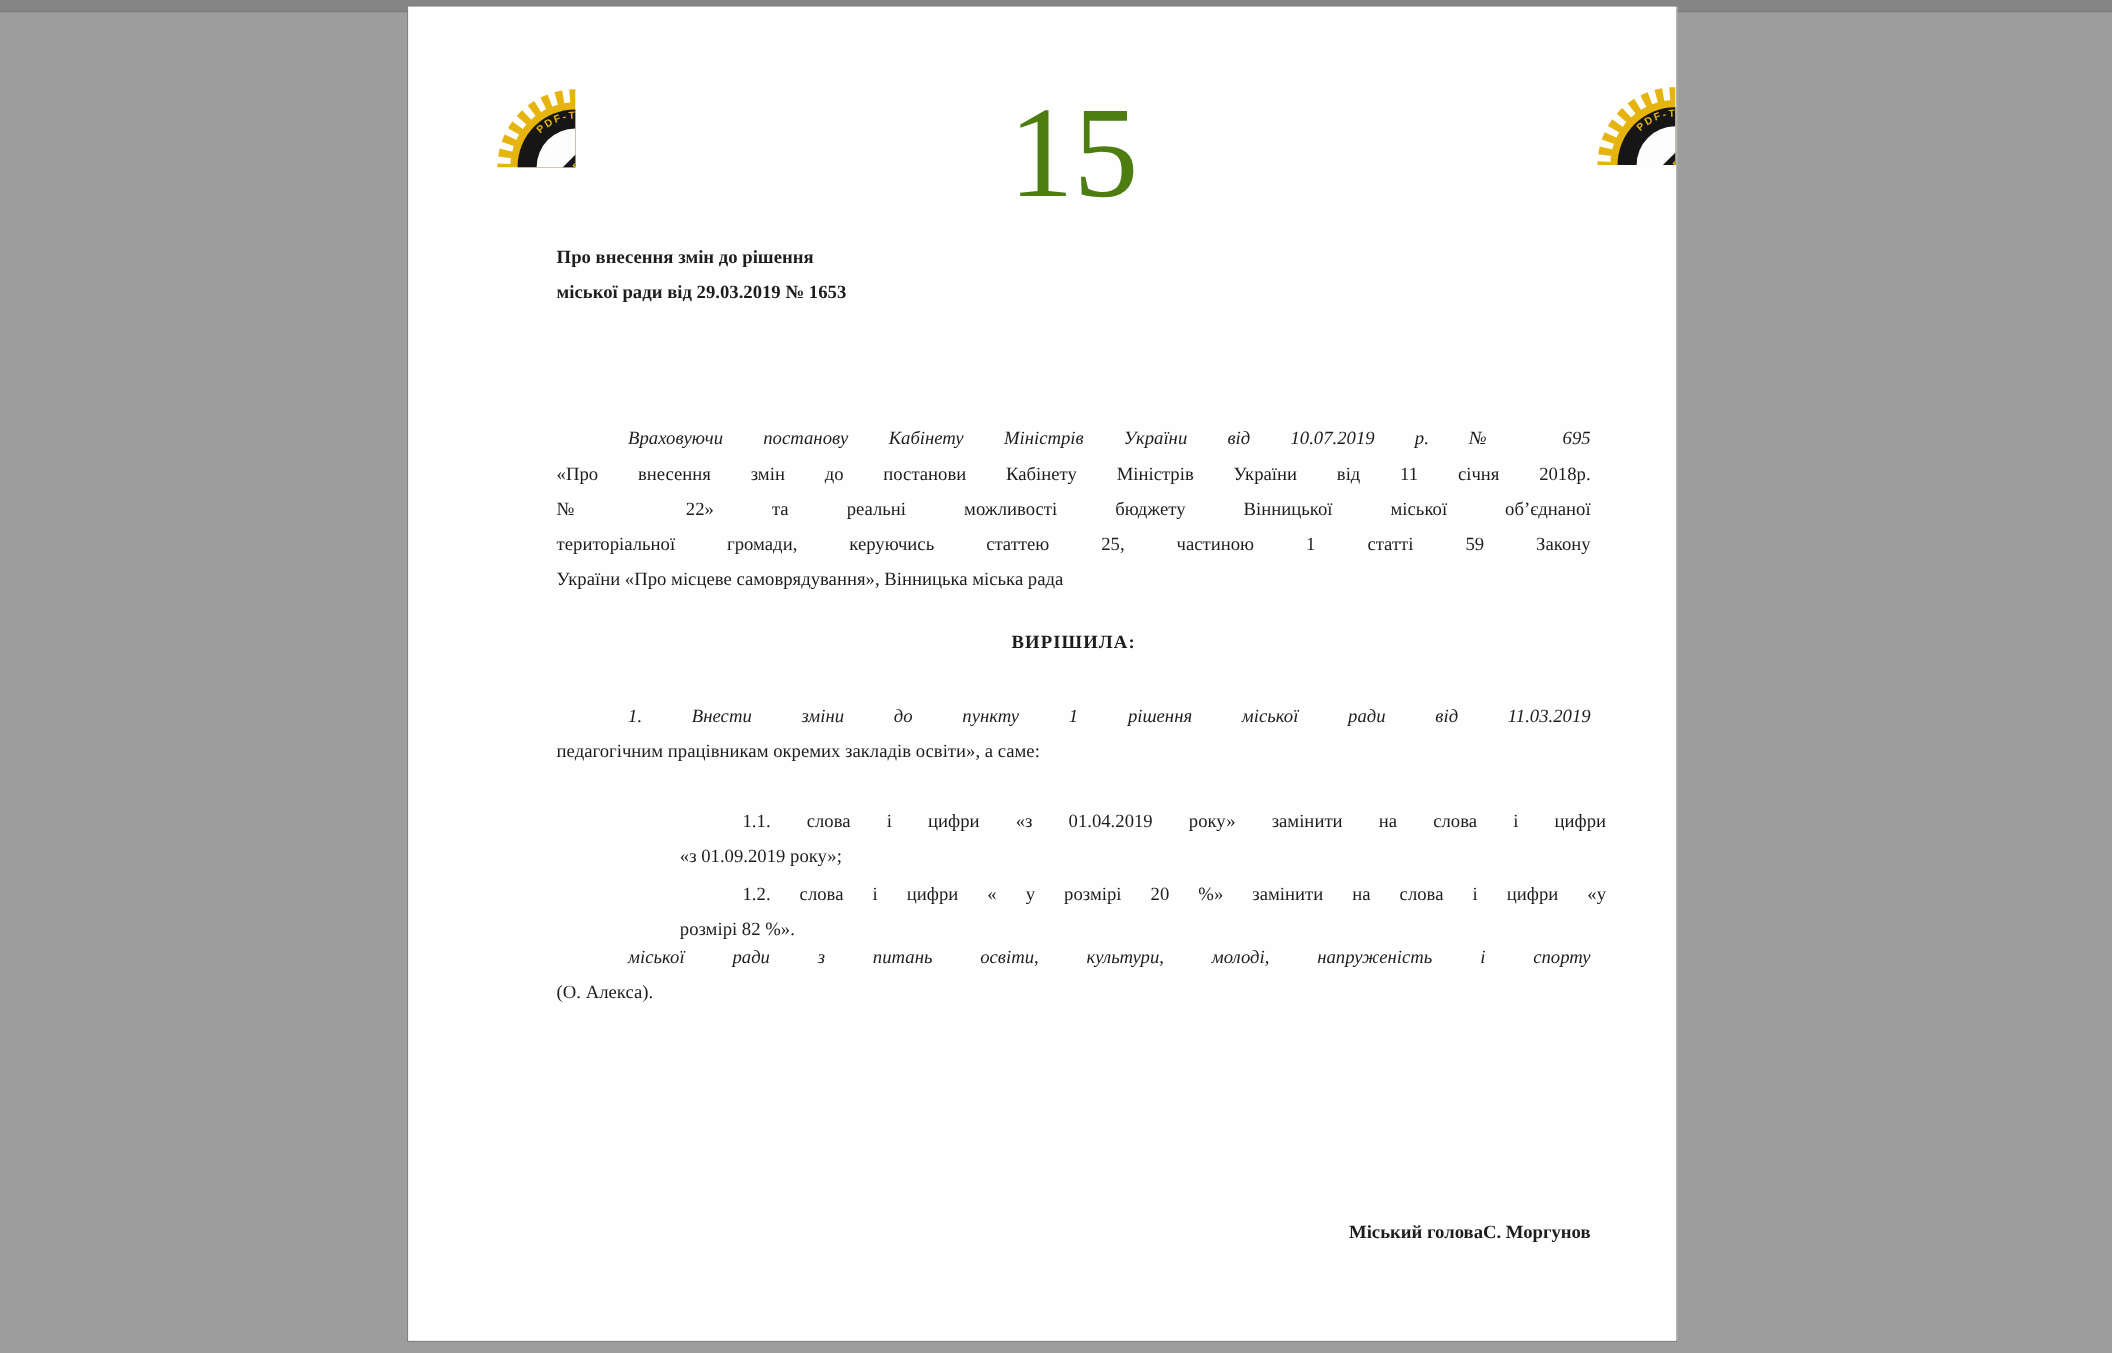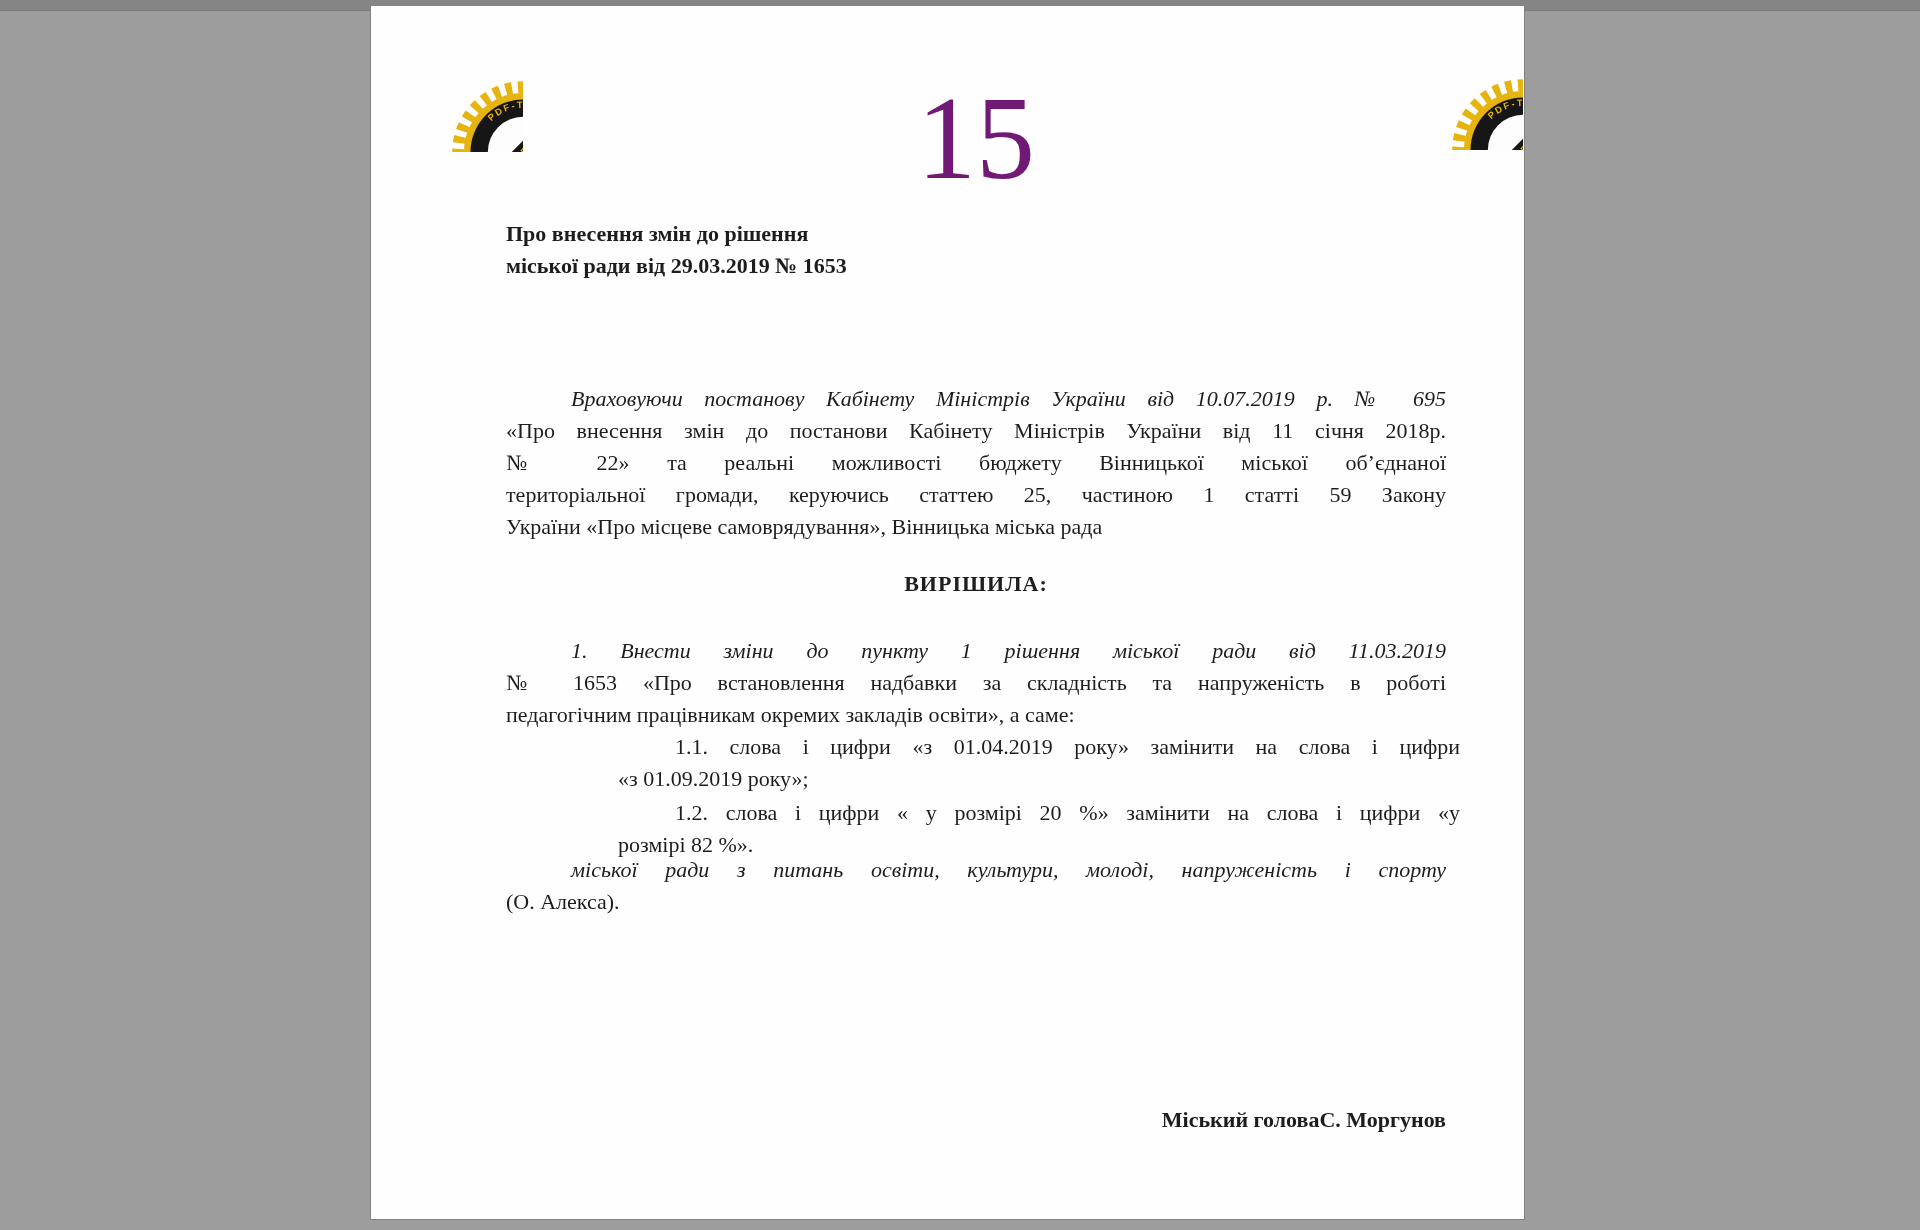--- a/index.html
+++ b/index.html
@@ -22,23 +22,23 @@
   .stamp{position:absolute;width:150px;height:150px;}
   .stamp-left{left:2px;top:-4px;}
   .stamp-right{right:1px;top:-6px;}
   .stamp-text{
     font-family:"Liberation Sans","DejaVu Sans",sans-serif;
     font-weight:bold;font-size:10px;letter-spacing:2px;fill:#E6B40E;
   }
   .stamp-text.band{font-size:9.5px;letter-spacing:1.5px;}
   .big-num{
     position:absolute;left:135px;top:74px;width:940px;
-    text-align:center;font-size:118px;line-height:1;color:#701a75;
+    text-align:center;font-size:118px;line-height:1;color:#4d7c0f;
   }
-  .txt{color:#1d1d1d;font-size:22px;line-height:32px;}
+  .txt{color:#1d1d1d;font-size:17px;line-height:32px;}
   .bold{font-weight:bold;}
   .block{position:absolute;left:135px;width:940px;}
   .header-block{top:212px;}
   .preamble{top:377px;}
   .resolved{top:562px;text-align:center;letter-spacing:1px;}
   .item1{top:629px;}
   .item11{top:725px;}
   .item12{top:791px;}
   .item2{top:848px;}
   .just .line{text-align:justify;text-align-last:justify;}
@@ -103,21 +103,20 @@
         <div class="line">«Про внесення змін до постанови Кабінету Міністрів України від 11 січня 2018р.</div>
         <div class="line">№ 22» та реальні можливості бюджету Вінницької міської об’єднаної</div>
         <div class="line">територіальної громади, керуючись статтею 25, частиною 1 статті 59 Закону</div>
         <div class="line last">України «Про місцеве самоврядування», Вінницька міська рада</div>
       </div>
 
     <div class="block txt bold resolved">ВИРІШИЛА:</div>
 
     <div class="block txt just indent-first item1">
         <div class="line">1. Внести зміни до пункту 1 рішення міської ради від 11.03.2019</div>
-        <div class="line">№ 1653 «Про встановлення надбавки за складність та напруженість в роботі</div>
         <div class="line last">педагогічним працівникам окремих закладів освіти», а саме:</div>
       </div>
 
     <div class="block txt just sub item11">
         <div class="line">1.1. слова і цифри «з 01.04.2019 року» замінити на слова і цифри</div>
         <div class="line last">«з 01.09.2019 року»;</div>
       </div>
 
     <div class="block txt just sub item12">
         <div class="line">1.2. слова і цифри « у розмірі 20 %» замінити на слова і цифри «у</div>

